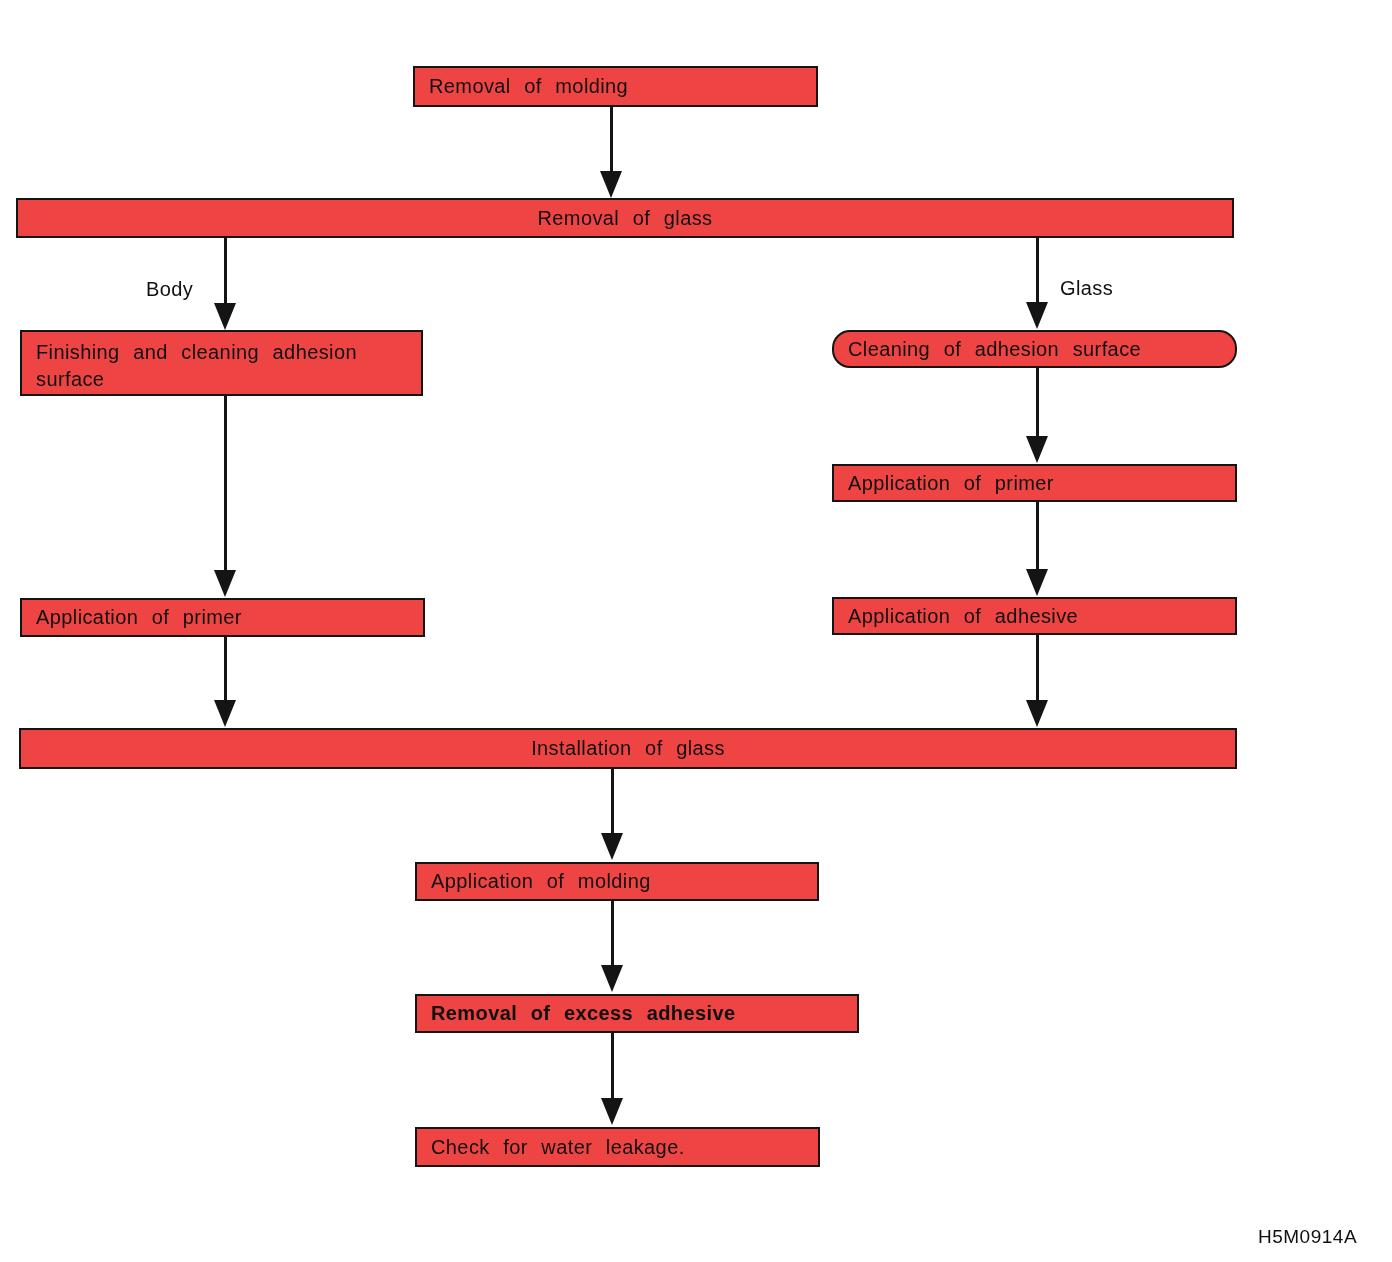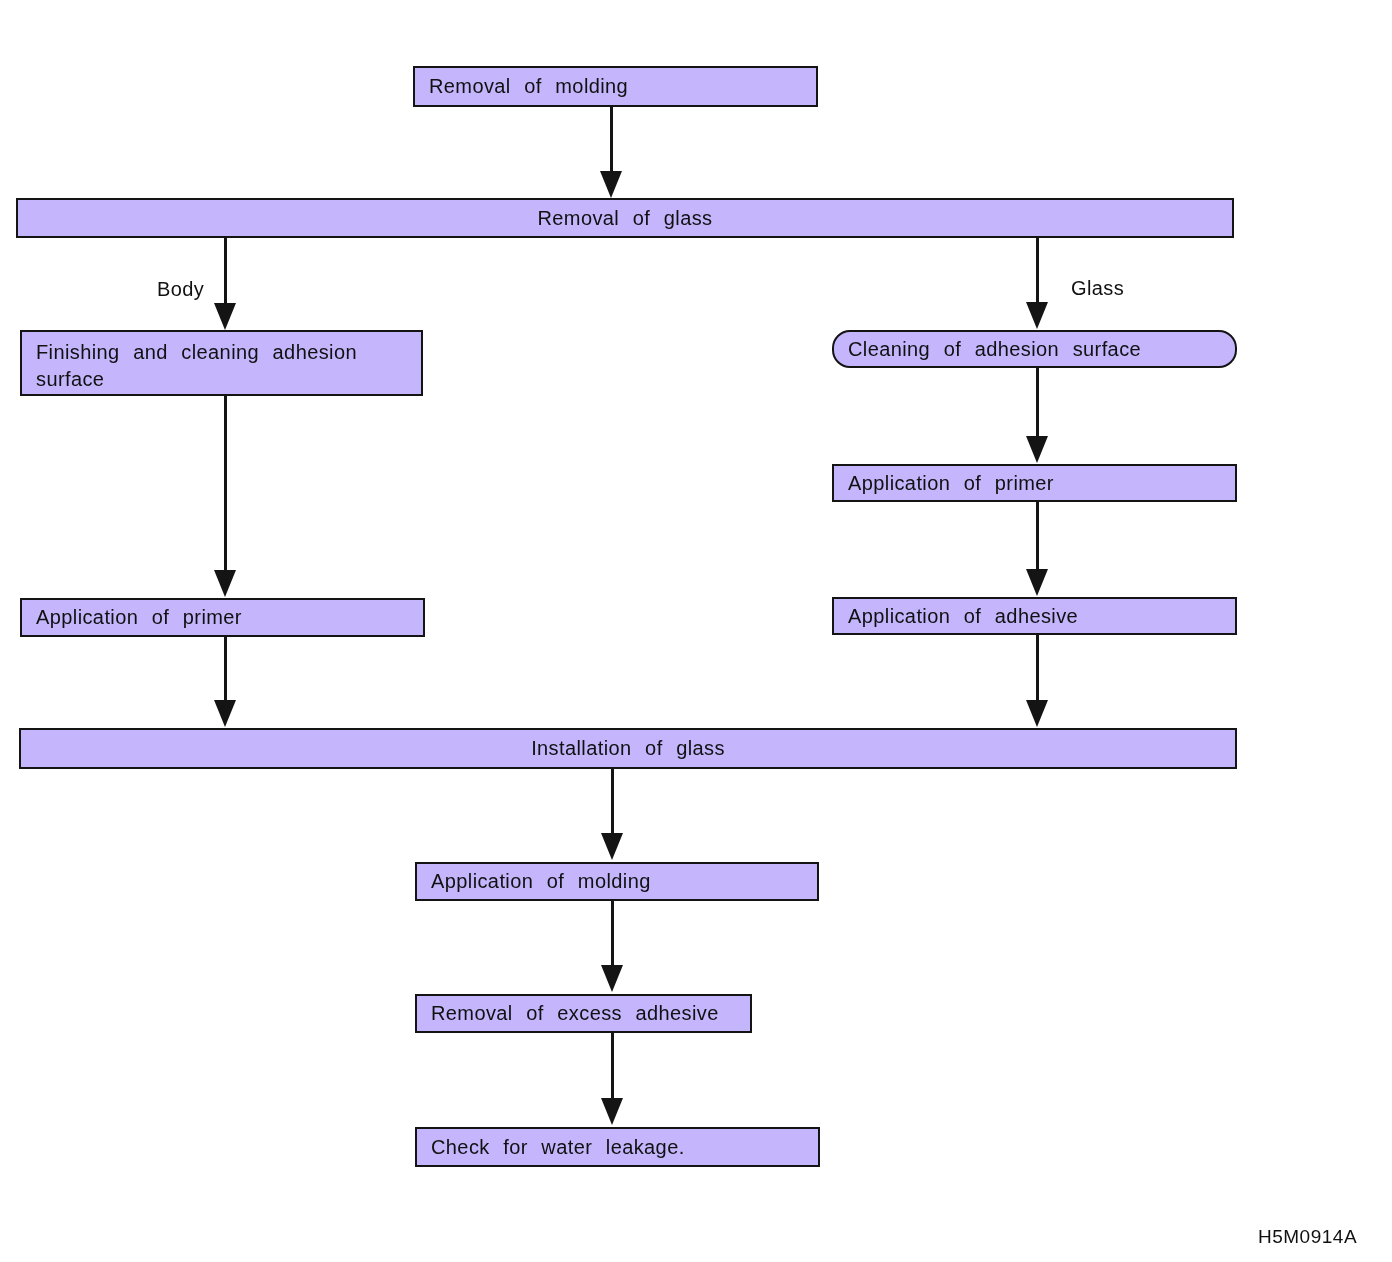--- a/index.html
+++ b/index.html
@@ -13,21 +13,21 @@
     height: 1262px;
     background: #ffffff;
     font-family: "Liberation Sans", "DejaVu Sans", sans-serif;
     color: #111111;
     overflow: hidden;
   }
   .box {
     position: absolute;
     box-sizing: border-box;
     border: 2.5px solid #141414;
-    background: #c4b5fd;
+    background: #ef4444;
     display: flex;
     align-items: center;
     font-size: 20px;
     letter-spacing: 0.4px;
     word-spacing: 0.38em;
     line-height: 1.35;
     padding: 2px 10px 2px 14px;
   }
   .box.center {
     justify-content: center;
@@ -43,21 +43,20 @@
     width: 0;
     height: 0;
     border-left: 11px solid transparent;
     border-right: 11px solid transparent;
     border-top: 27px solid #141414;
   }
   .blabel {
     position: absolute;
     font-size: 20px;
     letter-spacing: 0.4px;
-    margin-left: 11px;
   }
   .figcode {
     position: absolute;
     font-size: 19px;
     letter-spacing: 0.5px;
   }
 </style>
 </head>
 <body>
 
@@ -92,21 +91,21 @@
   </div>
 
   <div class="box center" style="left:19px; top:728px; width:1218px; height:41px;">
     <span>Installation of glass</span>
   </div>
 
   <div class="box" style="left:415px; top:862px; width:404px; height:39px;">
     <span>Application of molding</span>
   </div>
 
-  <div class="box" style="left:415px; top:994px; width:337px; height:39px;">
+  <div class="box" style="left:415px; top:994px; width:444px; height:39px;font-weight:bold;">
     <span>Removal of excess adhesive</span>
   </div>
 
   <div class="box" style="left:415px; top:1127px; width:405px; height:40px;">
     <span>Check for water leakage.</span>
   </div>
 
   <div class="blabel" style="left:146px; top:278px;">Body</div>
   <div class="blabel" style="left:1060px; top:277px;">Glass</div>
 

